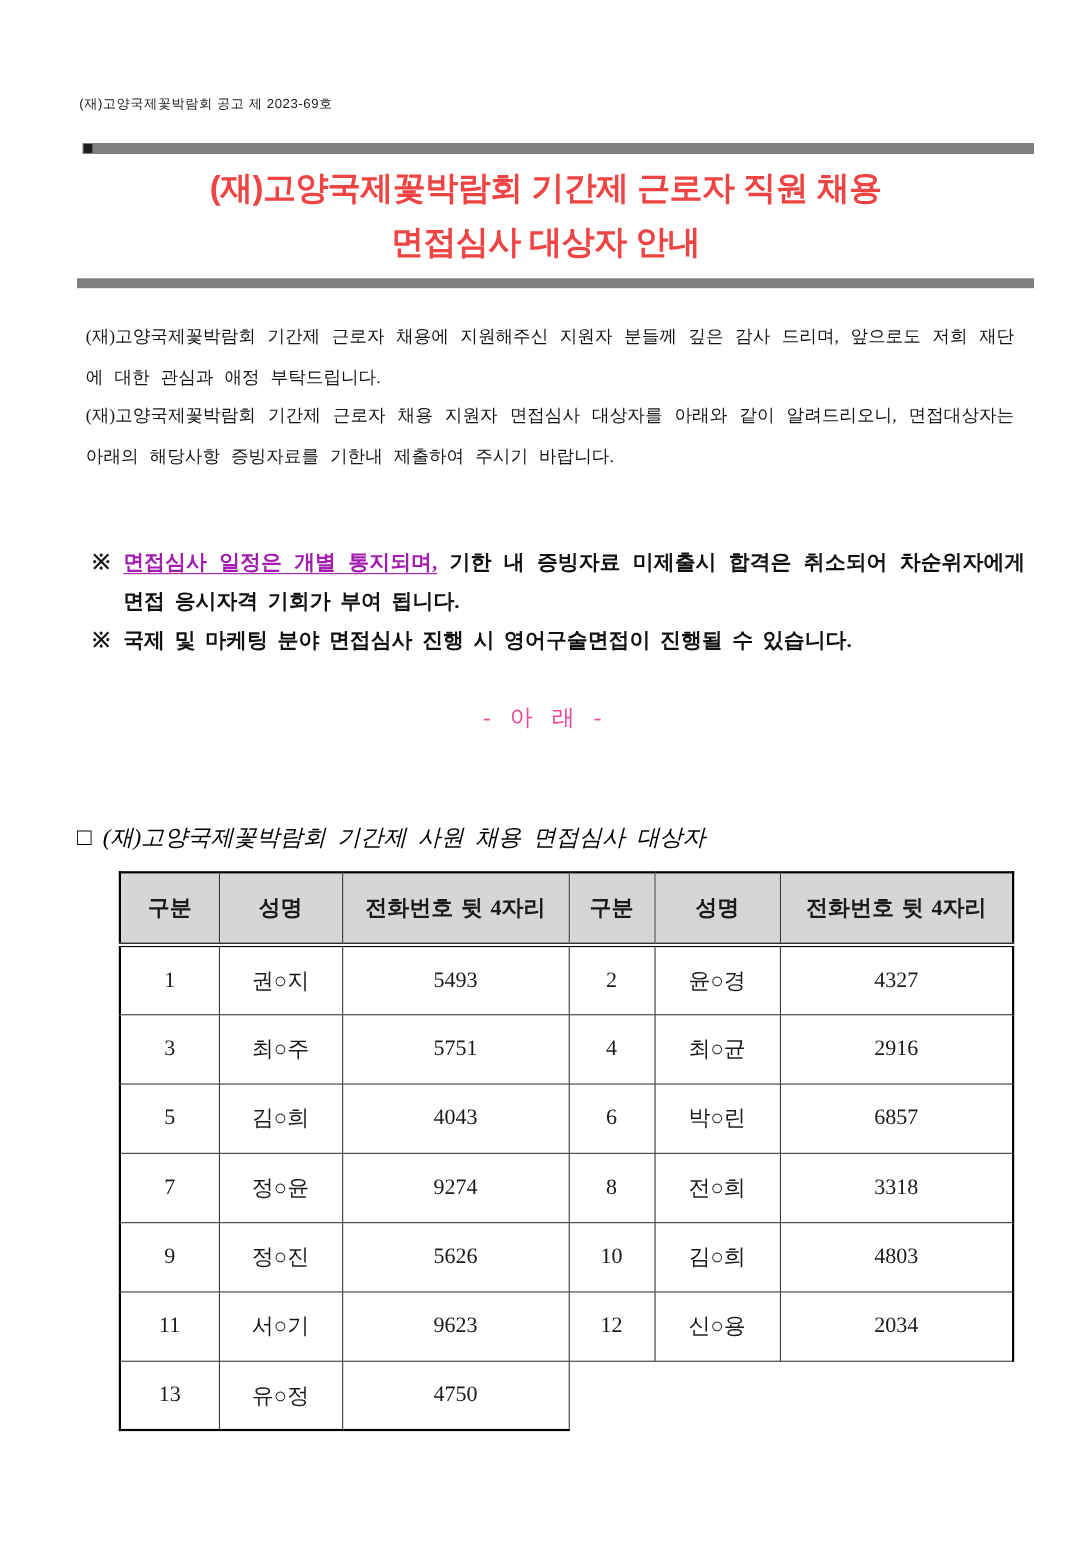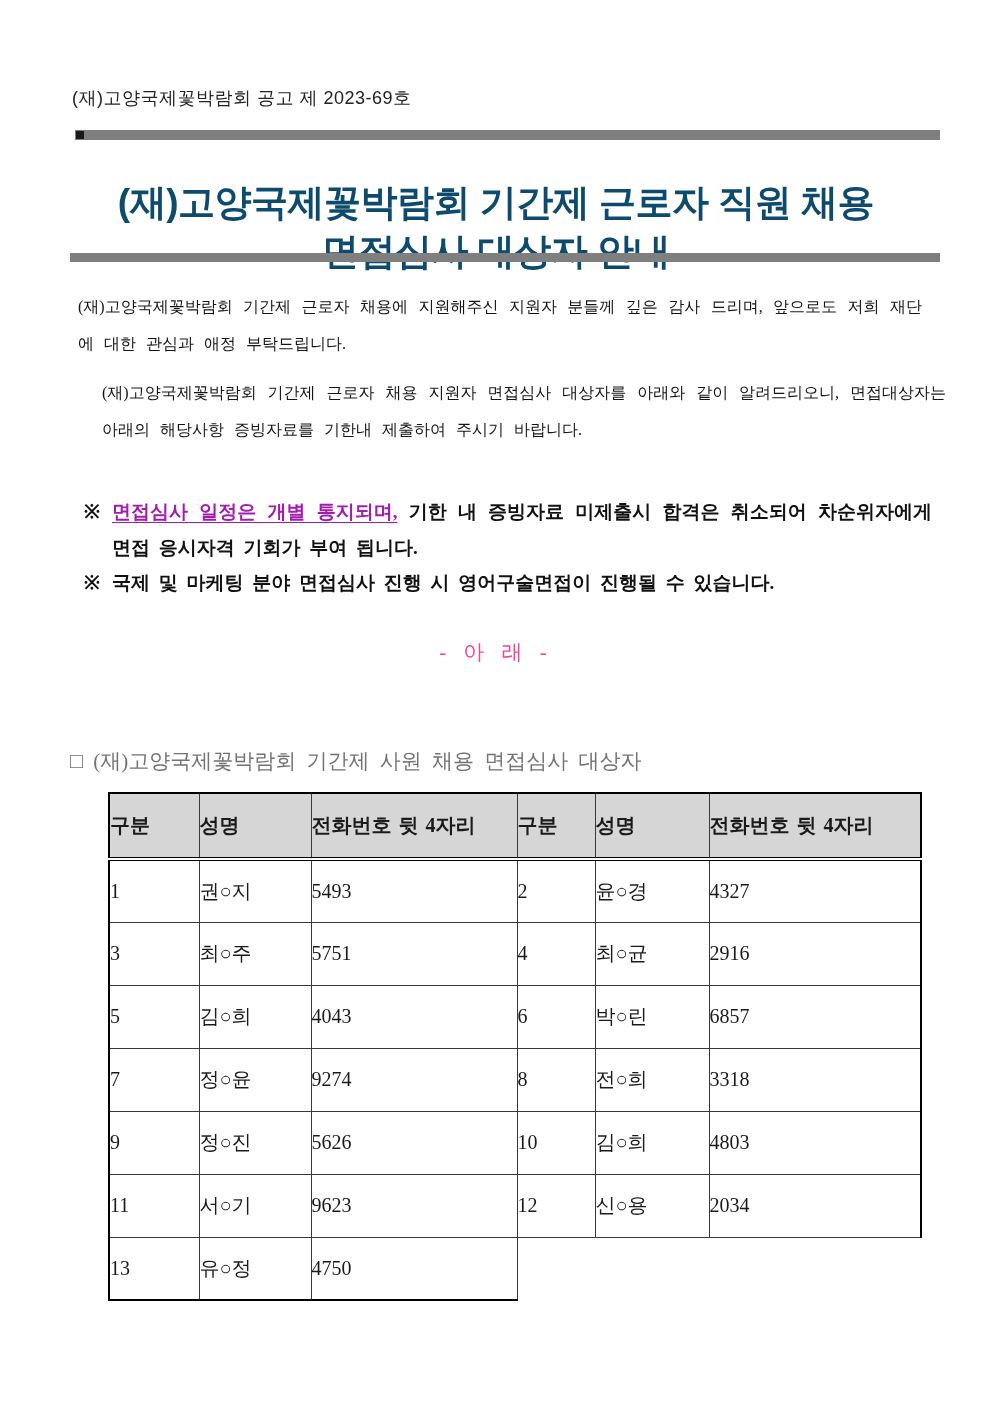--- a/index.html
+++ b/index.html
@@ -12,60 +12,59 @@
     margin: 0 auto;
     background: #ffffff;
     overflow: hidden;
   }
 
   
   .notice-no {
     position: absolute;
     top: 86px; left: 72px;
     font-family: "Liberation Sans", "DejaVu Sans", sans-serif;
-    font-size: 18px;
+    font-size: 12px;
     letter-spacing: 0.5px;
     color: #222222;
   }
 
   
   .bar { position: absolute; background: #7f7f7f; }
   .bar-top  { top: 130px; left: 75px; width: 865px; height: 10px; }
   .bar-bottom { top: 253px; left: 70px; width: 870px; height: 9px; }
   .bar-bullet {
     position: absolute; left: 1px; top: 1px;
     width: 8px; height: 8px; background: #1a1a1a; display: block;
   }
 
   
   .title {
     position: absolute;
     top: 147px; left: 72px; width: 848px;
     text-align: center;
     font-family: "Liberation Sans", "DejaVu Sans", sans-serif;
     font-weight: 800;
-    font-size: 37px;
+    font-size: 30px;
     line-height: 49px;
-    color: #0c4a6e;
+    color: #ef4444;
     letter-spacing: -0.5px;
-    margin-top: 31px;
   }
 
   
   .para {
     position: absolute;
     left: 78px; width: 844px;
     font-size: 16px;
     line-height: 37px;
     text-align: justify;
     word-spacing: 6px;
     color: #141414;
   }
   .para-1 { top: 288px; }
-  .para-2 { top: 374px; margin-left: 24px; }
+  .para-2 { top: 360px; }
 
   
   .note {
     position: absolute;
     left: 84px; width: 848px;
     padding-left: 28px;
     font-size: 19px;
     font-weight: bold;
     line-height: 36px;
     text-align: justify;
@@ -90,35 +89,36 @@
     letter-spacing: 6px;
     color: #ec4899;
   }
 
   
   .section-heading {
     position: absolute;
     top: 747px; left: 70px; width: 860px;
     font-size: 21px;
     word-spacing: 5px;
-    color: #737373;
+    color: #000000;
+    font-style: italic;
   }
   .section-heading .box-glyph { font-size: 22px; margin-right: 10px; }
 
   
   .cand-table {
     position: absolute;
     top: 792px; left: 108px;
     border-collapse: collapse;
     table-layout: fixed;
     font-size: 20px;
   }
   .cand-table th, .cand-table td {
     border: 1px solid #3a3a3a;
-    text-align: left;
+    text-align: center;
     vertical-align: middle;
     overflow: hidden;
   }
   .cand-table th {
     height: 66px;
     background: #d6d6d6;
     font-weight: bold;
     border-top: 2px solid #000000;
     border-bottom: 4px double #000000;
     word-spacing: 2px;

